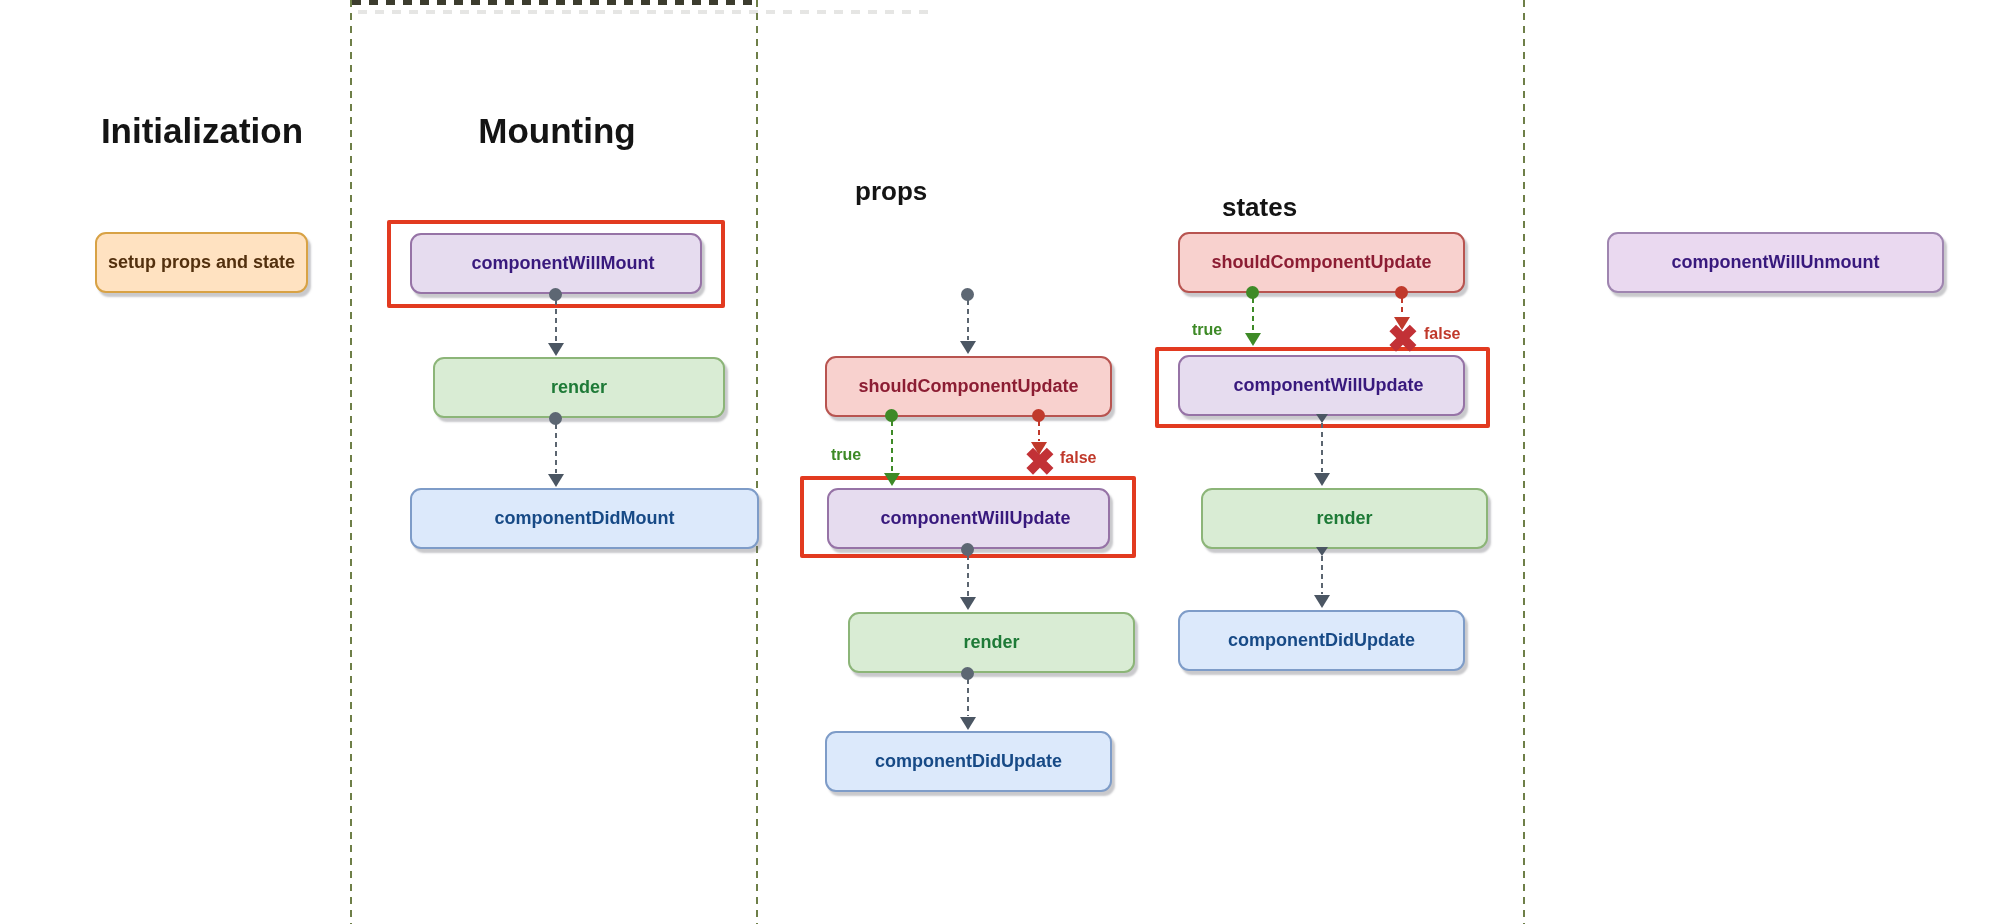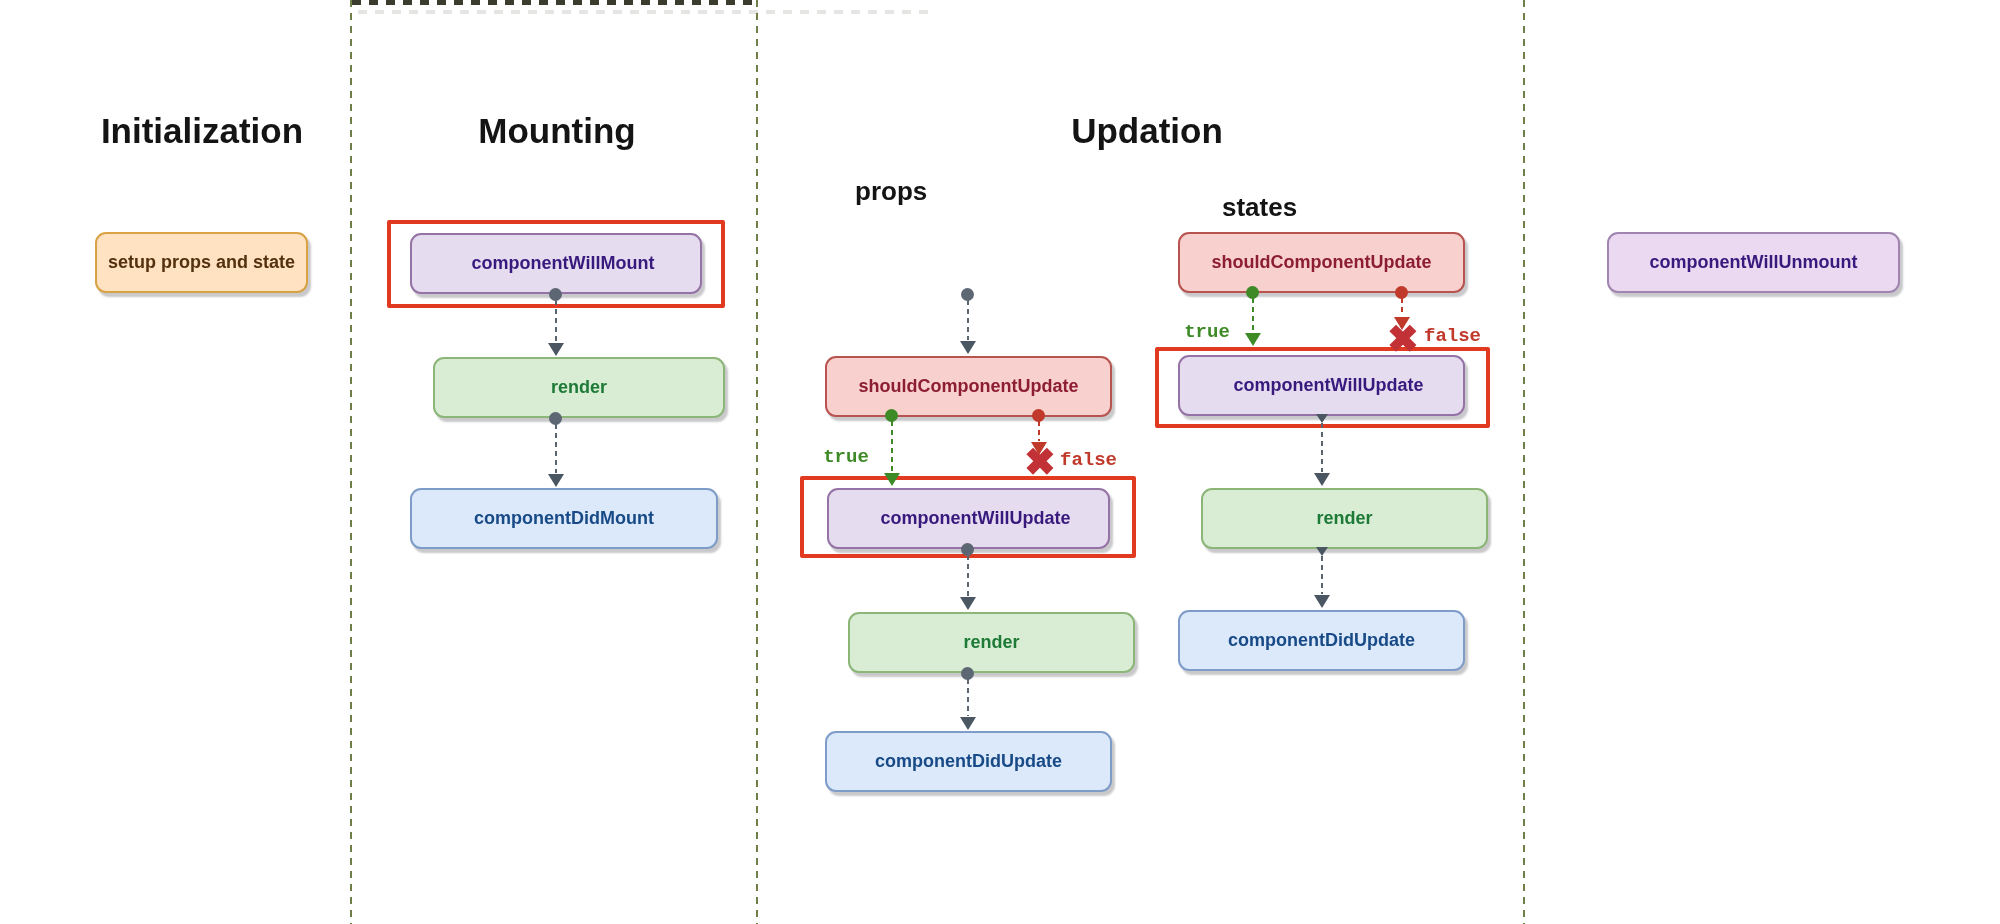--- a/index.html
+++ b/index.html
@@ -28,68 +28,67 @@
   .v-orange{background:#ffe2c1;border-color:#d8a245;color:#53300e;}
   .v-purple{background:#e6dcef;border-color:#9673a6;color:#38197d;padding-left:14px;}
   .v-lilac {background:#ead9f0;border-color:#9f85b0;color:#38197d;}
   .v-green {background:#d9ecd4;border-color:#8cb578;color:#1e7a37;margin-left:23px;}
   .v-blue  {background:#dce9fb;border-color:#7e9cc8;color:#174a86;}
   .v-cyan  {background:#b0e5f6;border-color:#2d9fbe;color:#1d4e68;}
   .v-pink  {background:#f8d1ce;border-color:#b85450;color:#8c1d33;}
   .n-setup  {left:95px; top:232px;width:213px;}
   .n-cwm    {left:410px;top:233px;width:292px;}
   .n-mrender{left:410px;top:357px;width:292px;}
-  .n-cdm    {left:410px;top:488px;width:308px;}
+  .n-cdm    {left:410px;top:488px;width:349px;}
   .n-cwrp   {left:825px;top:232px;width:287px;}
   .n-pscu   {left:825px;top:356px;width:287px;}
   .n-pcwu   {left:827px;top:488px;width:283px;}
   .n-prender{left:825px;top:612px;width:287px;}
   .n-pcdu   {left:825px;top:731px;width:287px;}
   .n-sscu   {left:1178px;top:232px;width:287px;}
   .n-scwu   {left:1178px;top:355px;width:287px;}
   .n-srender{left:1178px;top:488px;width:287px;}
   .n-scdu   {left:1178px;top:610px;width:287px;}
-  .n-cwum   {left:1607px;top:232px;width:293px;}
+  .n-cwum   {left:1607px;top:232px;width:337px;}
   
   .hl{position:absolute;box-sizing:border-box;border:4px solid #e23a20;border-radius:2px;z-index:5;}
   .hl-mounting{left:387px;top:220px;width:338px;height:88px;}
   .hl-props   {left:800px;top:476px;width:336px;height:82px;}
   .hl-states  {left:1155px;top:347px;width:335px;height:81px;}
   
   .seg{position:absolute;width:2px;z-index:6;
     background:repeating-linear-gradient(180deg,#5b6570 0 5px,transparent 5px 9px);}
   .seg.g{background:repeating-linear-gradient(180deg,#3e8a27 0 5px,transparent 5px 9px);}
   .seg.r{background:repeating-linear-gradient(180deg,#c0392b 0 5px,transparent 5px 9px);}
   .dot{position:absolute;width:13px;height:13px;border-radius:50%;background:#5d6773;z-index:7;}
   .dot.g{background:#3e8a27;} .dot.r{background:#c0392b;}
   .arrow{position:absolute;width:0;height:0;border-left:8px solid transparent;border-right:8px solid transparent;
     border-top:13px solid #4b5663;z-index:7;}
   .arrow.g{border-top-color:#3e8a27;} .arrow.r{border-top-color:#c0392b;}
   .srctri{position:absolute;width:0;height:0;border-left:6px solid transparent;border-right:6px solid transparent;
     border-top:9px solid #4b5663;z-index:7;}
   
-  .blabel{position:absolute;font-size:19px;font-weight:700;z-index:8;font-family:Liberation Mono, monospace;}
+  .blabel{position:absolute;font-size:16px;font-weight:700;z-index:8;}
   .blabel.g{color:#3e8a27;} .blabel.r{color:#c0392b;}
   .xmark{position:absolute;width:44px;height:52px;line-height:52px;text-align:center;
     font-size:38px;font-weight:700;color:#c23136;z-index:8;}
 </style>
 </head>
 <body>
 
 <div id="stage">
 
   <div class="vguide vg1"></div>
   <div class="vguide vg2"></div>
   <div class="vguide vg3"></div>
   <div class="top-dash"></div>
   <div class="top-dash-faint"></div>
 
   <div class="title t-init">Initialization</div>
   <div class="title t-mount">Mounting</div>
-  <div class="title t-upd">Updation</div>
   <div class="col-label cl-props">props</div>
   <div class="col-label cl-states">states</div>
 
   <div class="node v-orange n-setup">setup props and state</div>
   <div class="node v-purple n-cwm">componentWillMount</div>
   <div class="node v-green n-mrender">render</div>
   <div class="node v-blue n-cdm">componentDidMount</div>
   <div class="node v-pink n-pscu">shouldComponentUpdate</div>
   <div class="node v-purple n-pcwu">componentWillUpdate</div>
   <div class="node v-green n-prender">render</div>

